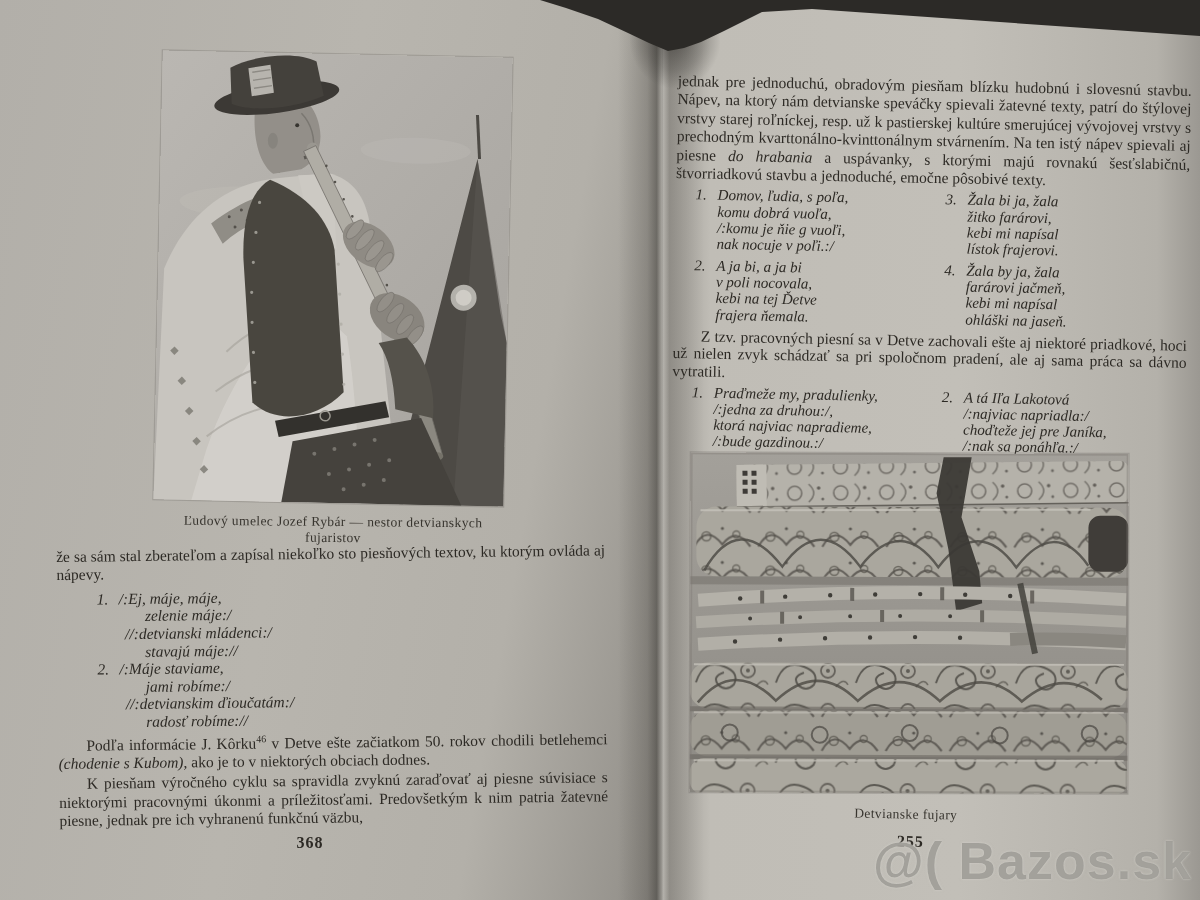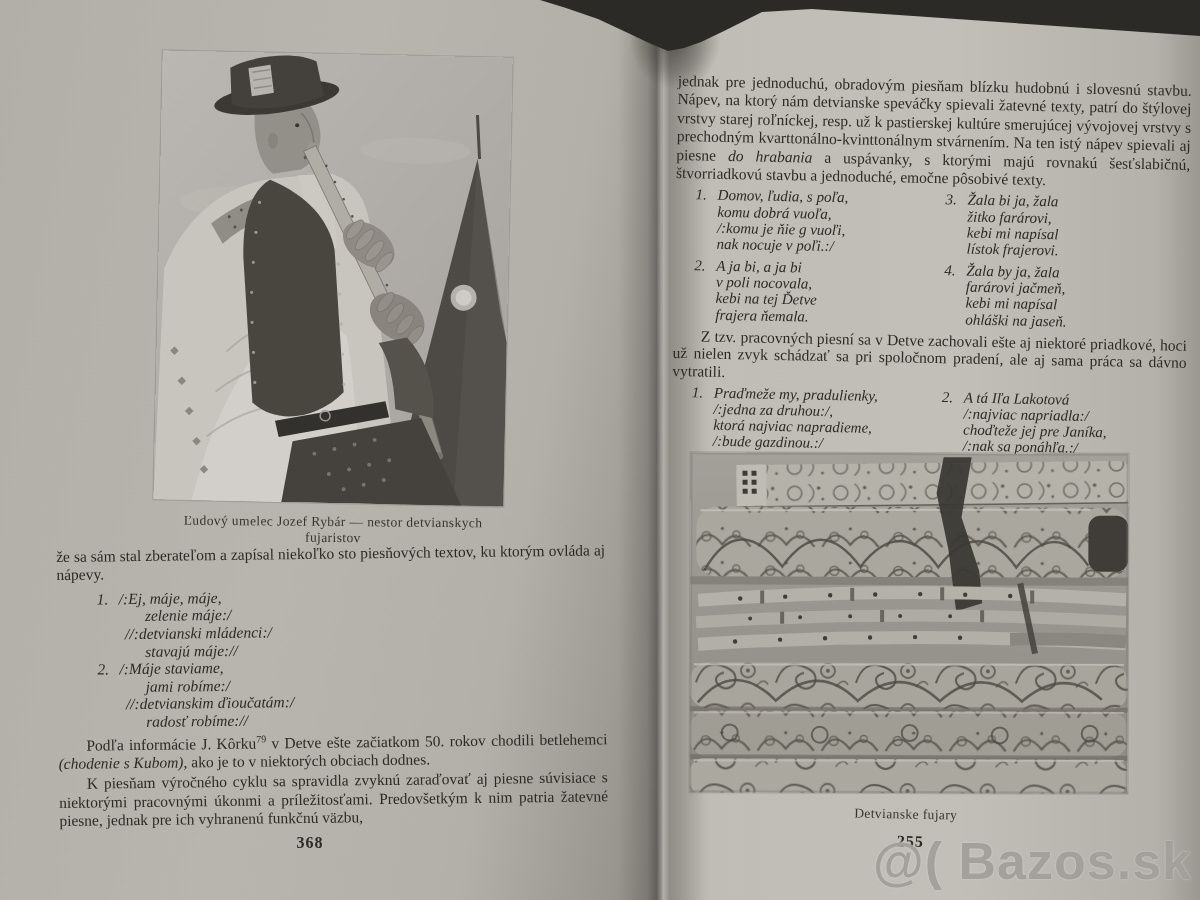--- a/index.html
+++ b/index.html
@@ -212,21 +212,21 @@
       <div class="song-line ind-a">stavajú máje://</div>
     </div>
     <div class="song">
       <div class="song-line first"><span class="song-num">2.</span><span>/:Máje staviame,</span></div>
       <div class="song-line ind-a">jami robíme:/</div>
       <div class="song-line ind-b">//:detvianskim ďioučatám:/</div>
       <div class="song-line ind-a">radosť robíme://</div>
     </div>
   </div>
 
-  <p class="body-text indent" style="margin-top:5px;"><span>Podľa informácie J. Kôrku</span><sup>79</sup><span> v Detve ešte začiatkom 50. rokov chodili betlehemci </span><span class="it">(chodenie s Kubom),</span><span> ako je to v niektorých obciach dodnes.</span></p>
+  <p class="body-text indent" style="margin-top:5px;"><span>Podľa informácie J. Kôrku</span><sup>46</sup><span> v Detve ešte začiatkom 50. rokov chodili betlehemci </span><span class="it">(chodenie s Kubom),</span><span> ako je to v niektorých obciach dodnes.</span></p>
 
   <p class="body-text indent" style="margin-top:2px;"><span>K piesňam výročného cyklu sa spravidla zvyknú zaraďovať aj piesne súvisiace s niektorými pracovnými úkonmi a príležitosťami. Predovšetkým k nim patria žatevné piesne, jednak pre ich vyhranenú funkčnú väzbu,</span></p>
 </div>
 
 <div class="pagenum pagenum-left">368</div>
 
 <div class="right-content">
   <p class="body-text"><span>jednak pre jednoduchú, obradovým piesňam blízku hudobnú i slovesnú stavbu. Nápev, na ktorý nám detvianske speváčky spievali žatevné texty, patrí do štýlovej vrstvy starej roľníckej, resp. už k pastierskej kultúre smerujúcej vývojovej vrstvy s prechodným kvarttonálno-kvinttonálnym stvárnením. Na ten istý nápev spievali aj piesne </span><span class="it">do hrabania</span><span> a uspávanky, s ktorými majú rovnakú šesťslabičnú, štvorriadkovú stavbu a jednoduché, emočne pôsobivé texty.</span></p>
 
   <div class="songs-grid">

